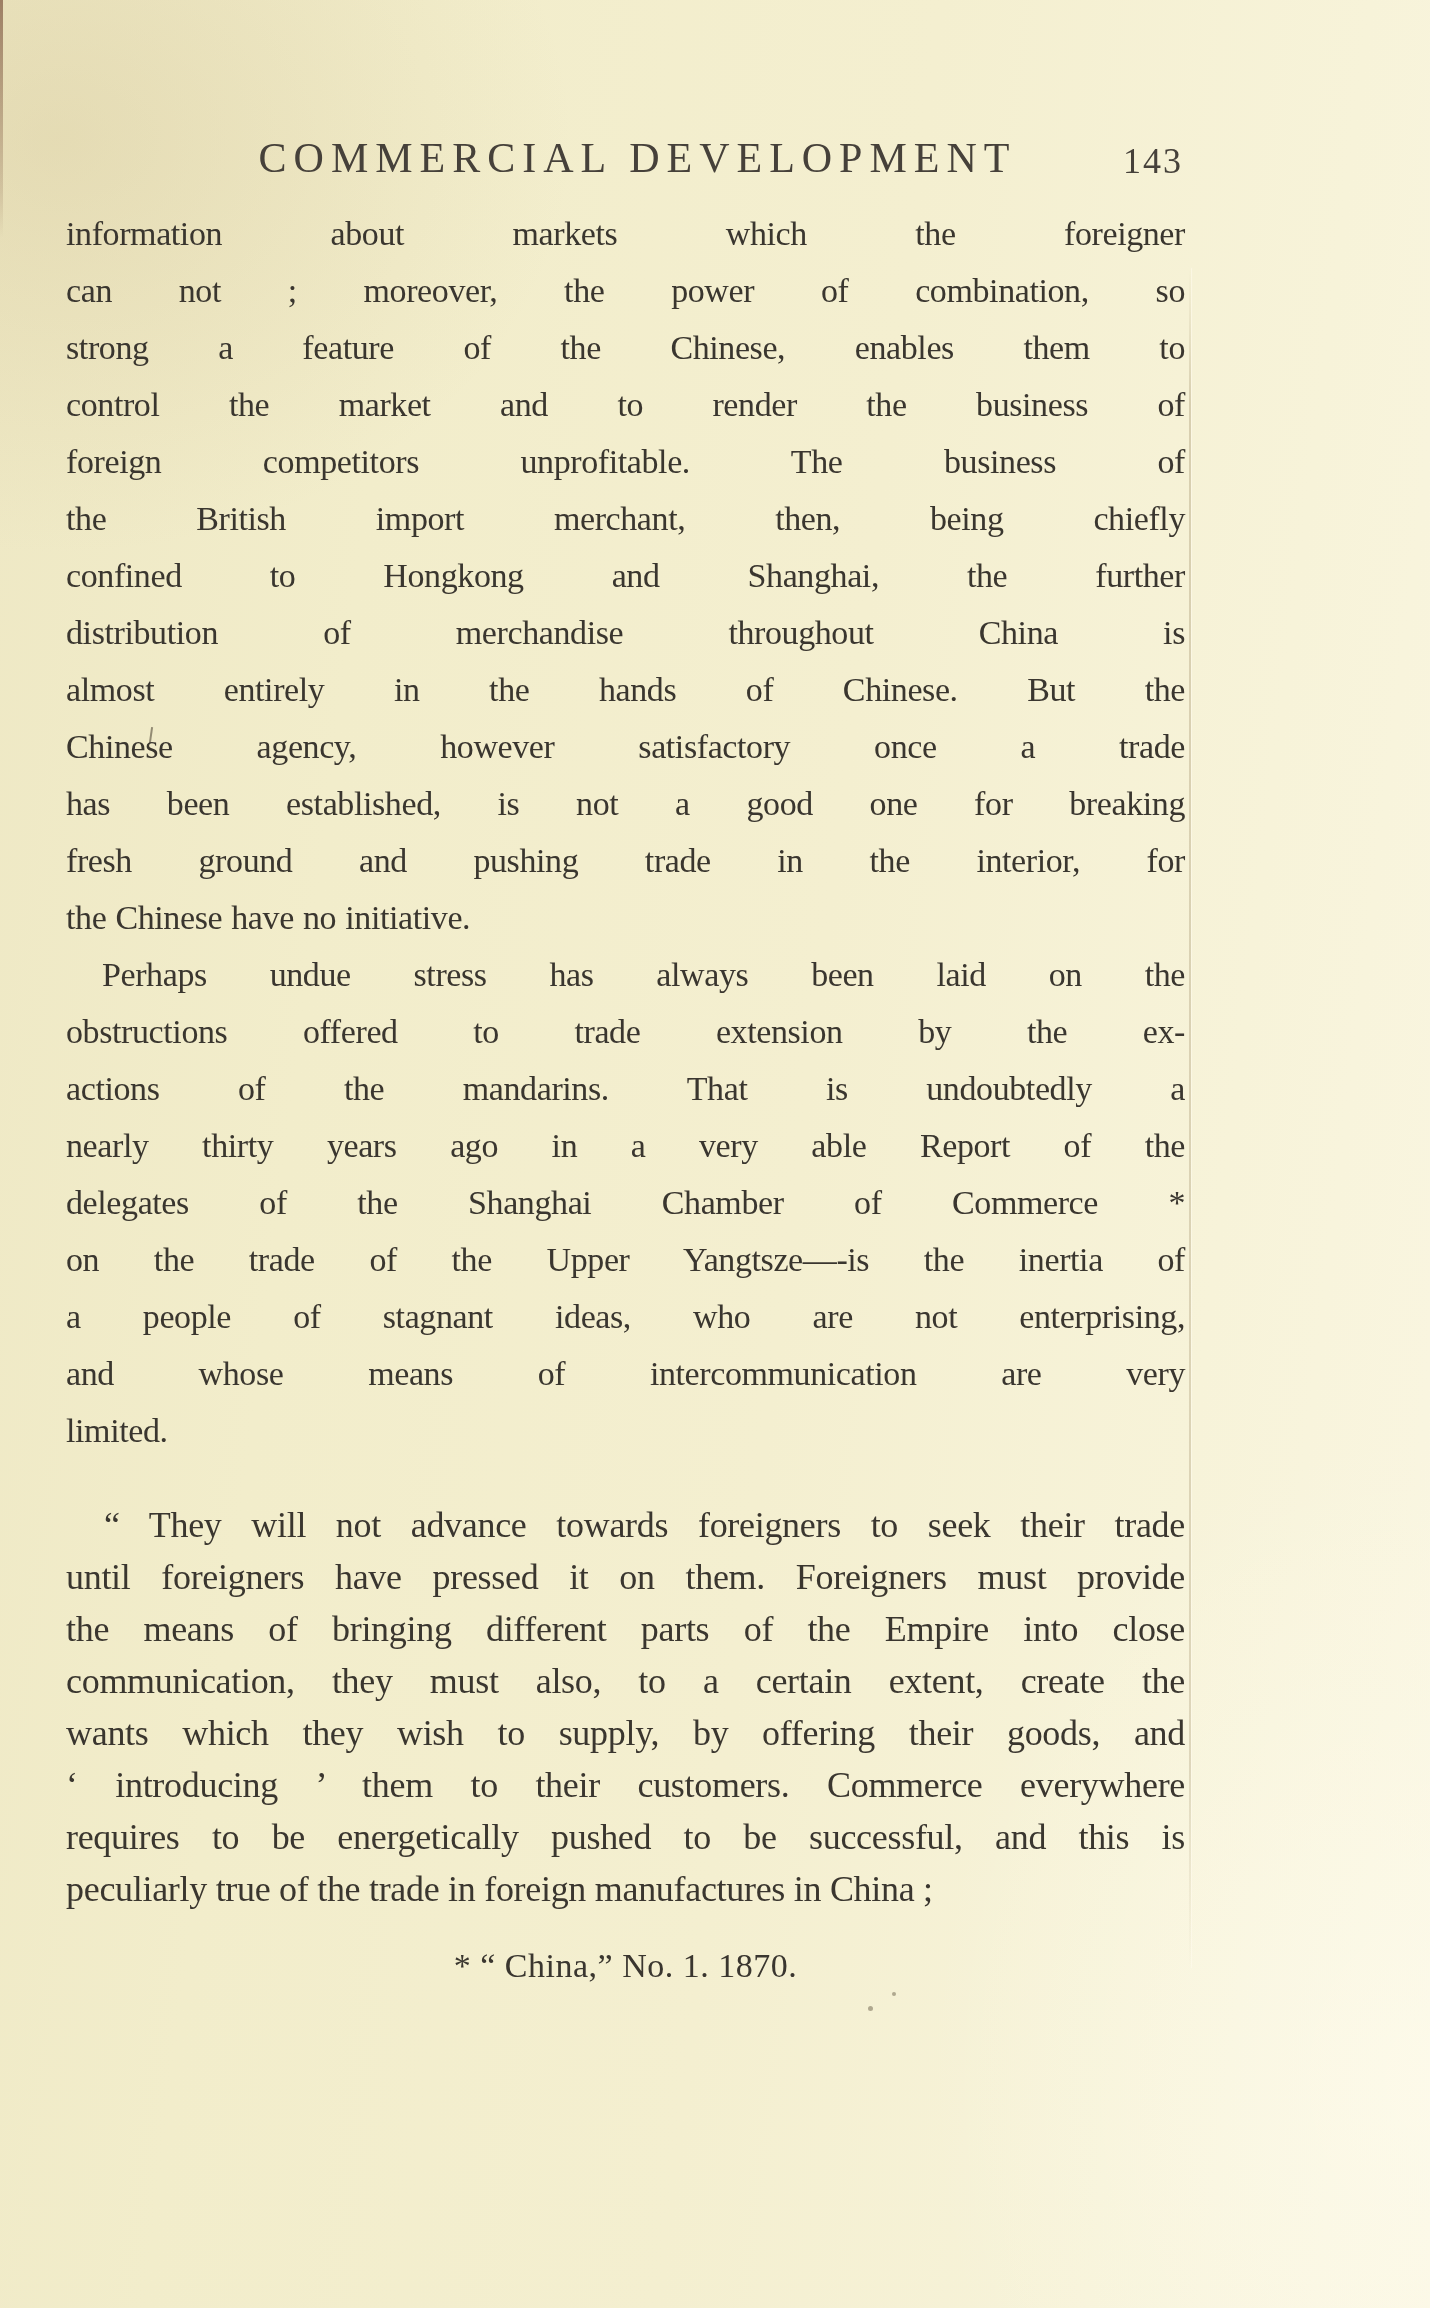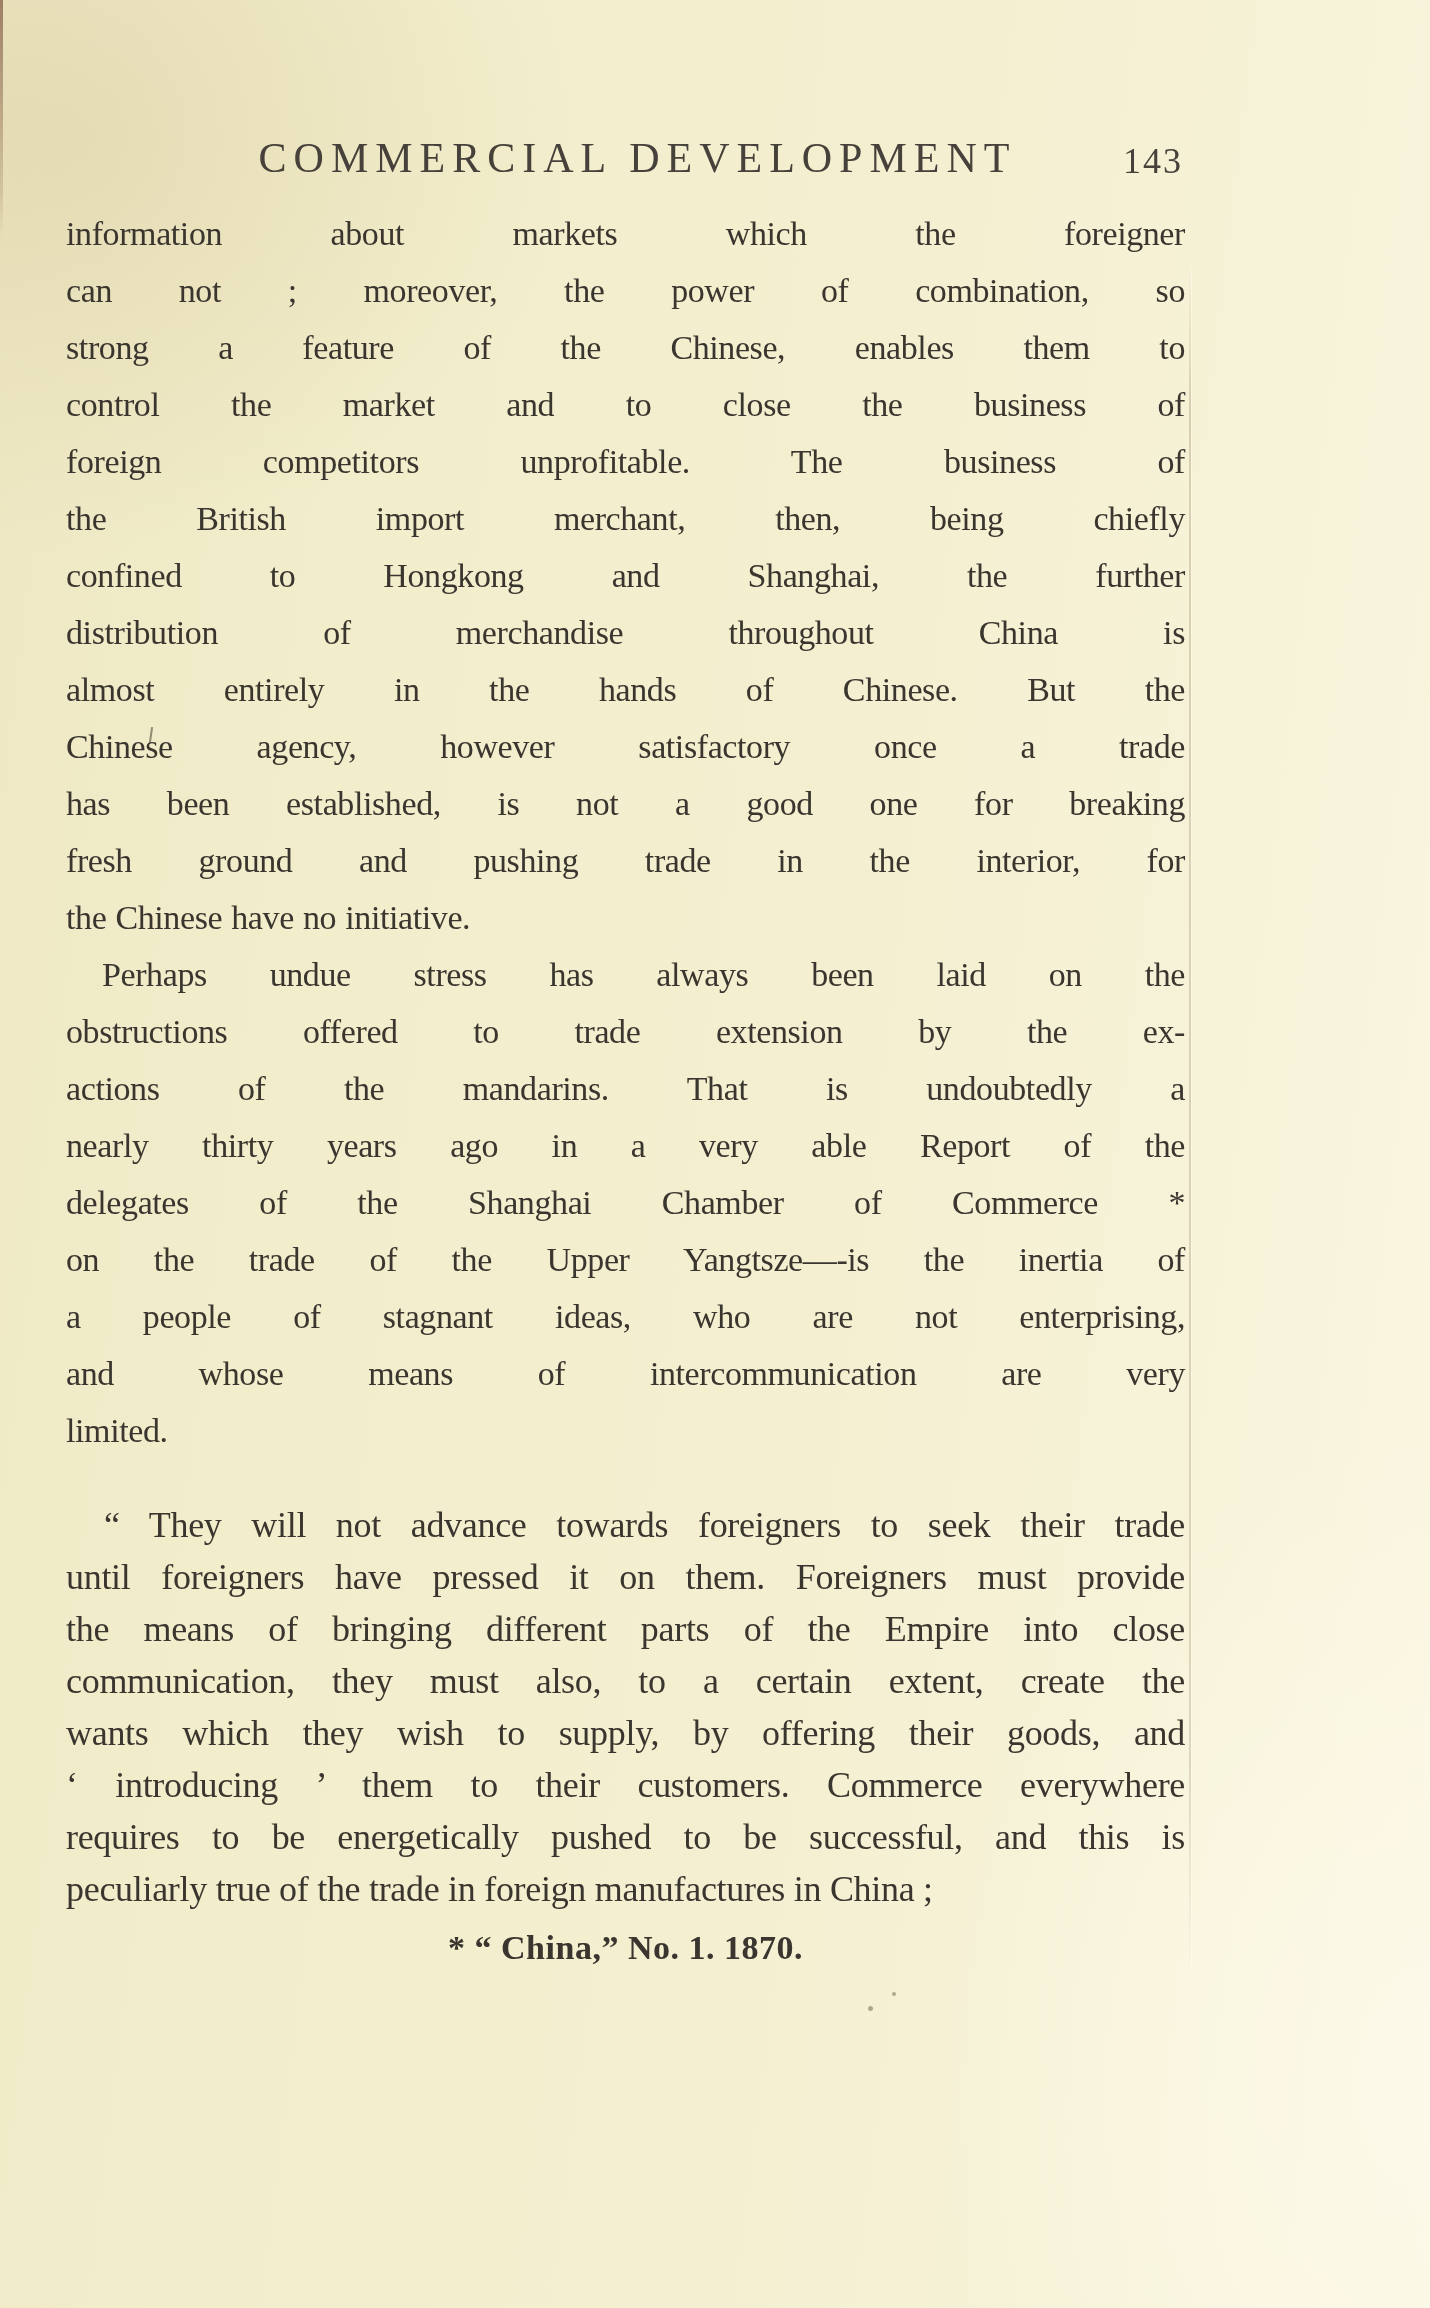--- a/index.html
+++ b/index.html
@@ -71,25 +71,24 @@
   .main-text .line.indent{padding-left:36px;}
 
   .quote{
     margin-top:40px;
     font-size:36px;line-height:52px;
     letter-spacing:-0.3px;
   }
   .quote .line.indent{padding-left:38px;}
 
   .footnote{
-    margin-top:10px;
+    margin-top:28px;
     font-size:34px;line-height:46px;
     text-align:center;
     letter-spacing:0.5px;
-    font-weight:bold;
   }
 </style>
 </head>
 <body>
 
 <div class="page" style="--ink: #3a362f;">
   <div class="edge-sliver"></div>
   <div class="crease"></div>
   <div class="stray-tick"></div>
   <div class="speck-a"></div>
@@ -100,21 +99,21 @@
     <div class="header">
       <div class="header-title">COMMERCIAL DEVELOPMENT</div>
       <div class="page-number">143</div>
     </div>
 
     <div class="main-text">
       <div class="paragraph">
           <div class="line">information about markets which the foreigner</div>
           <div class="line">can not ; moreover, the power of combination, so</div>
           <div class="line">strong a feature of the Chinese, enables them to</div>
-          <div class="line">control the market and to close the business of</div>
+          <div class="line">control the market and to render the business of</div>
           <div class="line">foreign competitors unprofitable.  The business of</div>
           <div class="line">the British import merchant, then, being chiefly</div>
           <div class="line">confined to Hongkong and Shanghai, the further</div>
           <div class="line">distribution of merchandise throughout China is</div>
           <div class="line">almost entirely in the hands of Chinese.  But the</div>
           <div class="line">Chinese agency, however satisfactory once a trade</div>
           <div class="line">has been established, is not a good one for breaking</div>
           <div class="line">fresh ground and pushing trade in the interior, for</div>
           <div class="line last">the Chinese have no initiative.</div>
         </div>

